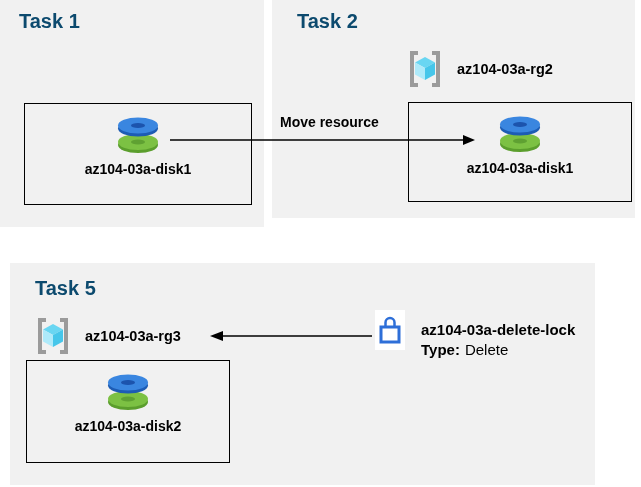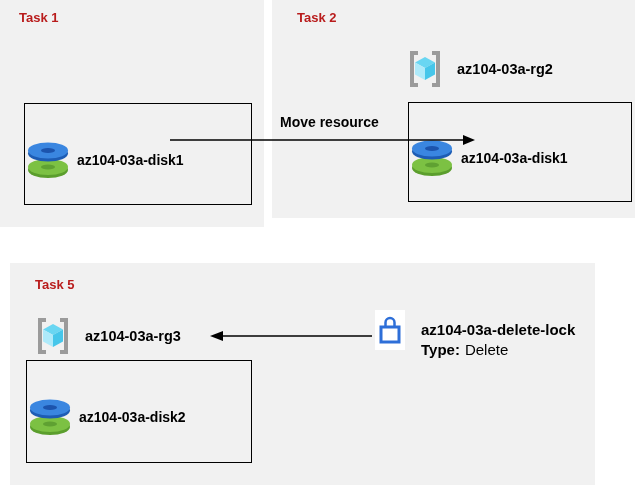--- a/index.html
+++ b/index.html
@@ -5,38 +5,38 @@
   html,body{margin:0;padding:0;background:#ffffff;}
   #stage{
     position:relative;width:641px;height:487px;background:#ffffff;overflow:hidden;
     font-family:"Liberation Sans",sans-serif;color:#000;
   }
   .panel{position:absolute;background:#f1f1f1;}
   #panel1{left:0;top:0;width:264px;height:227px;}
   #panel2{left:272px;top:0;width:363px;height:218px;}
   #panel3{left:10px;top:263px;width:585px;height:222px;}
 
-  .task-title{position:absolute;font-size:13px;font-weight:bold;color:#b91c1c;white-space:nowrap;}
+  .task-title{position:absolute;font-size:20px;font-weight:bold;color:#0c4a6e;white-space:nowrap;}
   #panel1 .task-title{left:19px;top:10px;}
   #panel2 .task-title{left:25px;top:10px;text-align:right;}
   #panel3 .task-title{left:25px;top:14px;}
 
   .rg-row{position:absolute;display:flex;align-items:center;gap:12px;}
   #panel1 .rg-row{left:31px;top:54px;}
   #panel2 .rg-row{left:133px;top:48px;}
   #panel3 .rg-row{left:23px;top:52px;justify-content:center;}
   .rg-label{font-size:14.5px;font-weight:bold;white-space:nowrap;}
 
   .resource-box{
     position:absolute;border:1.5px solid #000;box-sizing:border-box;
-    display:flex;align-items:center;padding-top:11px;gap:6px;
+    display:flex;flex-direction:column;align-items:center;padding-top:11px;gap:6px;
   }
   #panel1 .resource-box{left:24px;top:103px;width:228px;height:102px;}
   #panel2 .resource-box{left:136px;top:102px;width:224px;height:100px;}
-  #panel3 .resource-box{left:16px;top:97px;width:226px;height:103px;}
+  #panel3 .resource-box{left:16px;top:97px;width:204px;height:103px;}
   .disk-label{font-size:14px;font-weight:bold;white-space:nowrap;}
 
   .rg-icon{width:40px;height:42px;display:inline-block;flex:0 0 auto;}
   .disk-icon{width:46px;height:40px;display:inline-block;}
 
   .arrow-svg{position:absolute;overflow:visible;}
   #move-arrow{left:170px;top:132px;}
   #lock-arrow{left:210px;top:328px;}
   #move-label{position:absolute;left:280px;top:114px;font-size:14px;font-weight:bold;white-space:nowrap;}
 

